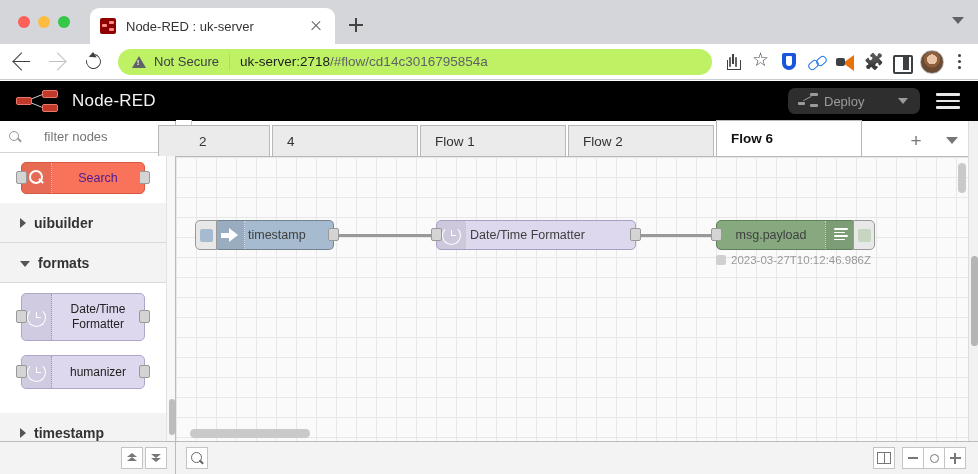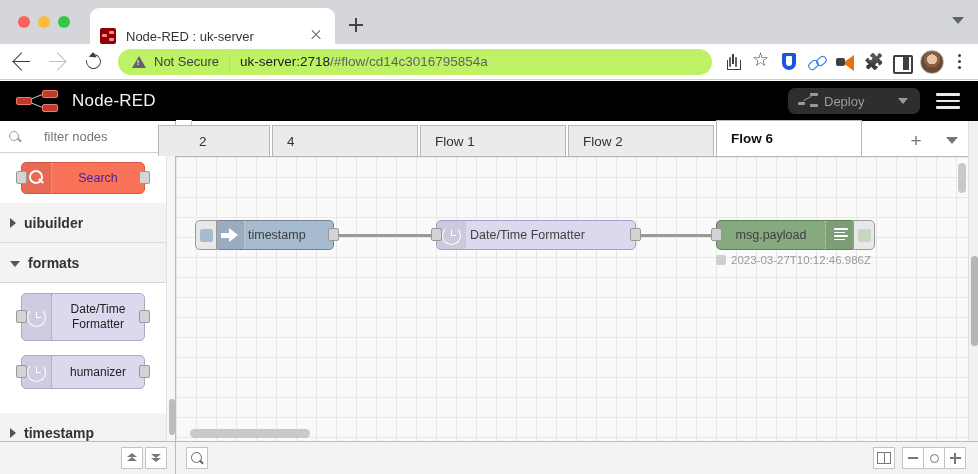--- a/index.html
+++ b/index.html
@@ -18,21 +18,21 @@
   }
   .traffic { position: absolute; left: 18px; top: 16px; display: flex; gap: 8px; }
   .dot { width: 12px; height: 12px; border-radius: 50%; }
   .dot.red { background: #fc6058; }
   .dot.yellow { background: #fdbc40; }
   .dot.green { background: #34c849; }
 
   .tab {
     position: absolute; left: 90px; top: 8px; width: 245px; height: 36px;
     background: #ffffff; border-radius: 9px 9px 0 0;
-    display: flex; align-items: flex-end; padding: 0 10px;
+    display: flex; align-items: center; padding: 0 10px;
   }
   .tab-favicon {
     width: 16px; height: 16px; background: #8f0000; border-radius: 2px;
     position: relative; flex: 0 0 auto;
   }
   .tab-favicon::before {
     content: ""; position: absolute; left: 2px; top: 6px; width: 5px; height: 3px;
     background: #ff8a8a; border-radius: 1px;
   }
   .tab-favicon::after {
@@ -238,21 +238,21 @@
     content: ""; position: absolute; left: 9px; top: 9px; width: 5px; height: 1.5px;
     background: #999; transform: rotate(45deg);
   }
   .palette-search input {
     border: none; outline: none; font-size: 13px; color: #888; margin-left: 22px;
     font-family: "Liberation Sans", sans-serif; width: 130px; background: transparent;
   }
   .palette-body { position: absolute; left: 0; top: 32px; right: 9px; bottom: 0; overflow: hidden; }
 
   .pal-cat {
-    height: 40px; display: flex; align-items: center; padding: 0 10px;
+    height: 40px; display: flex; align-items: center; padding: 0 20px;
     background: #f3f3f3; border-bottom: 1px solid #d9d9d9; cursor: pointer;
   }
   .pal-cat .chev {
     width: 0; height: 0; margin-right: 8px; flex: 0 0 auto;
     border-top: 5px solid transparent; border-bottom: 5px solid transparent;
     border-left: 6px solid #555;
   }
   .pal-cat .chev.open {
     border-left: 5px solid transparent; border-right: 5px solid transparent;
     border-top: 6px solid #555; border-bottom: none; margin-top: 3px;

